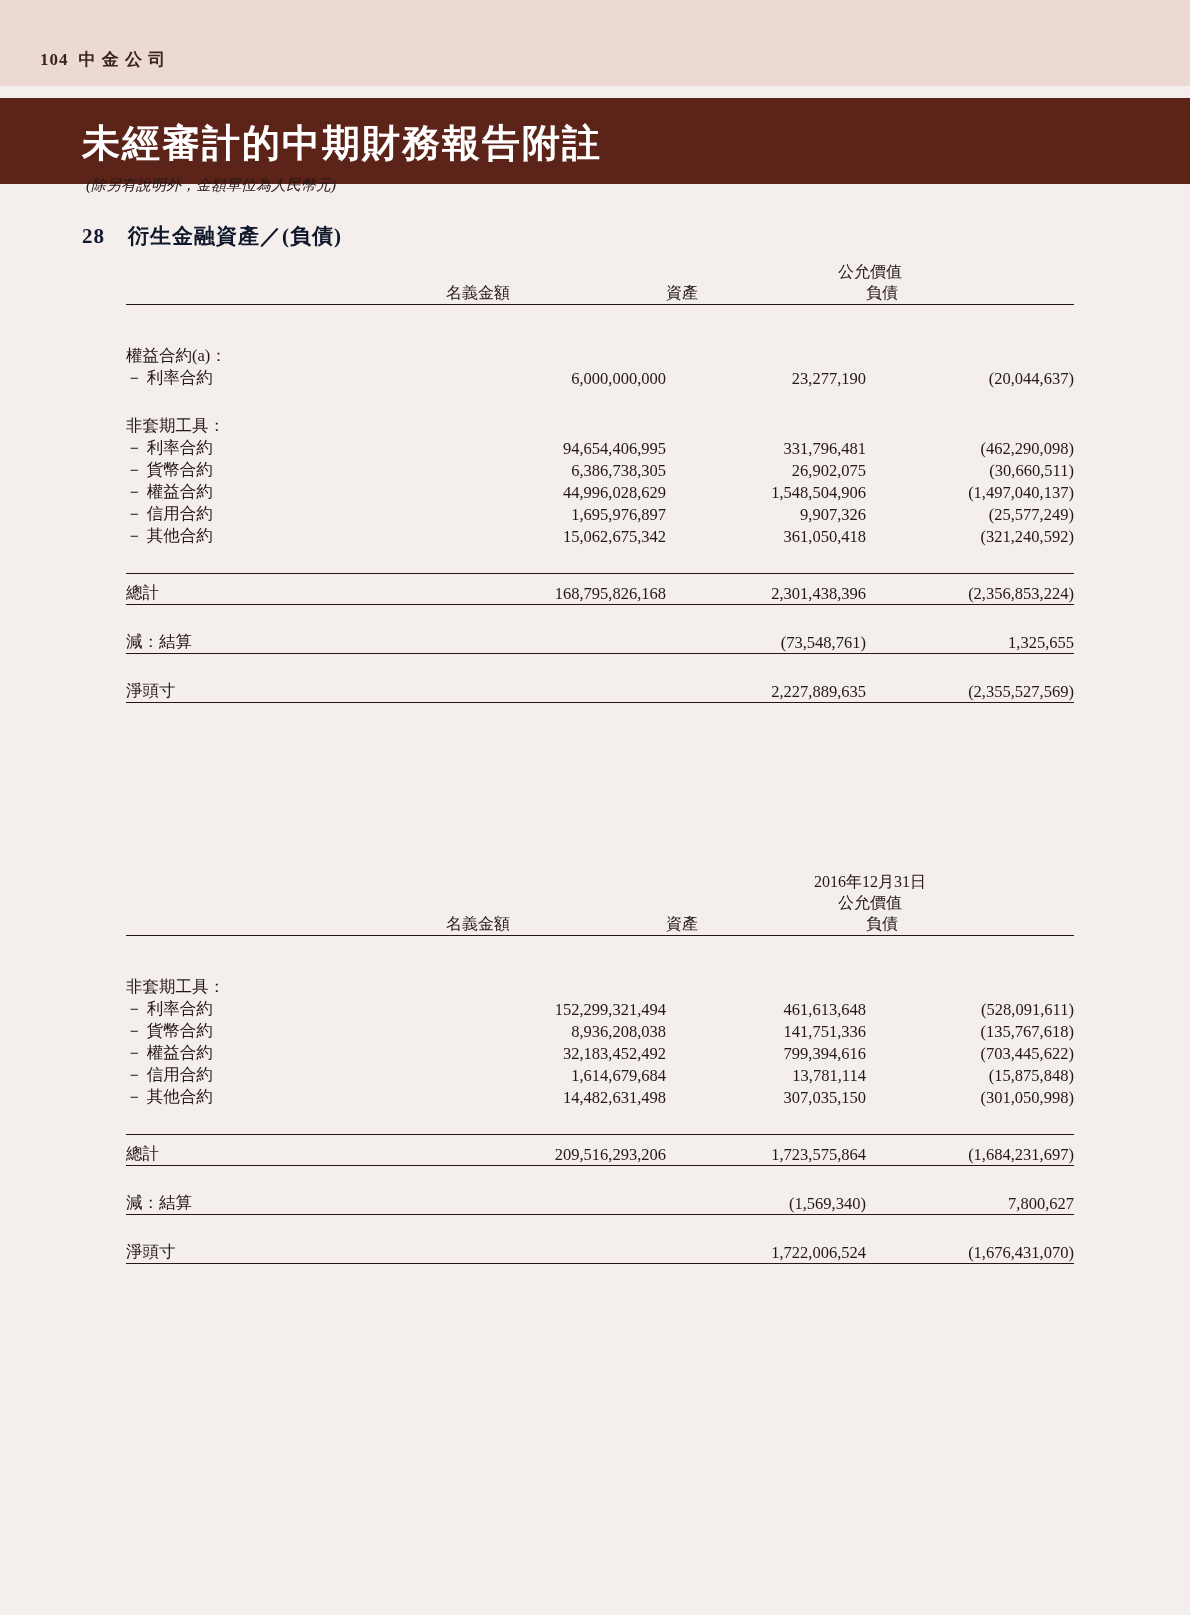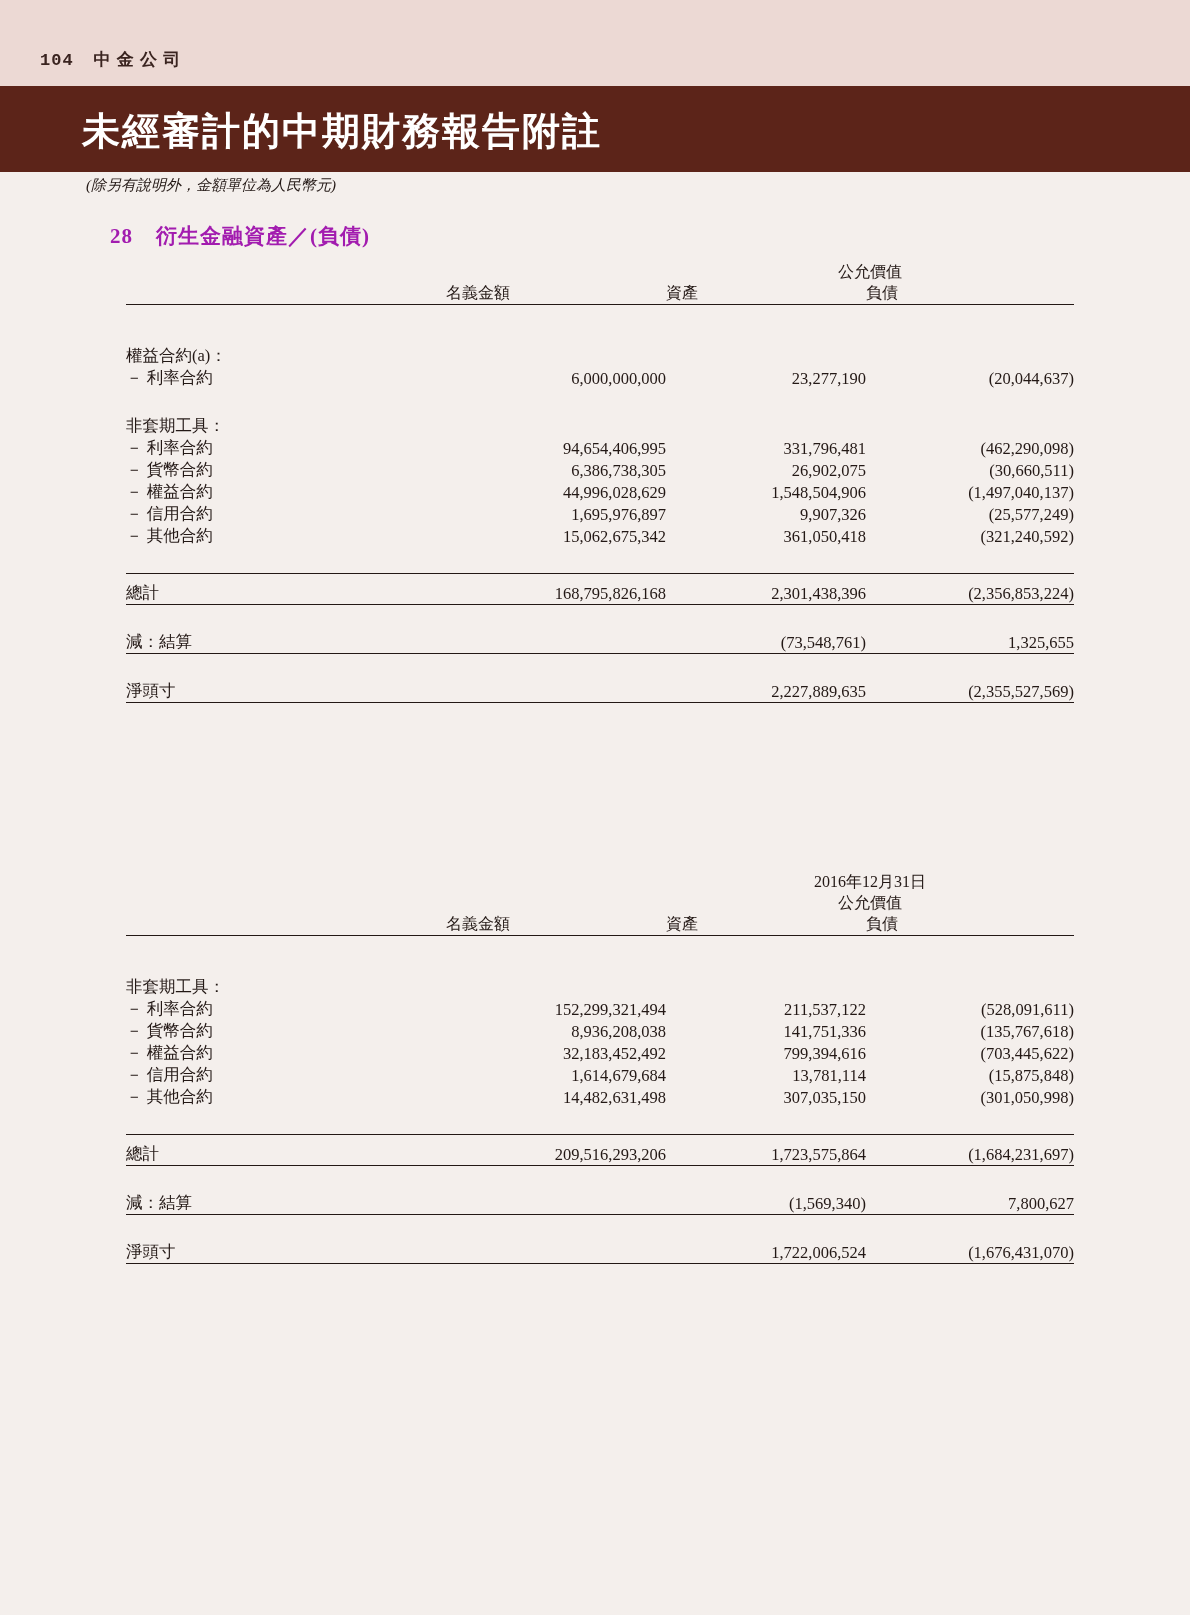--- a/index.html
+++ b/index.html
@@ -32,26 +32,25 @@
   .page-head {
     position: absolute;
     top: 48px;
     left: 40px;
     font-size: 17px;
     letter-spacing: 1px;
     color: #3a2420;
     font-weight: bold;
   }
   .page-head .num {
-    margin-right: 20px;
-    font-family: Liberation Mono, monospace;
+    margin-right: 10px;
   }
   .title-band {
     position: absolute;
-    top: 86px; left: 0;
+    top: 98px; left: 0;
     width: 1190px;
     height: 86px;
     background: #5c2419;
   }
   .title-band h1 {
     margin: 0;
     position: absolute;
     left: 82px;
     top: 20px;
     color: #ffffff;
@@ -68,23 +67,22 @@
     font-style: italic;
     color: #231815;
   }
   
   .section-title {
     position: absolute;
     top: 222px;
     left: 82px;
     font-size: 21px;
     font-weight: bold;
-    color: #a21caf;
+    color: #0f172a;
     letter-spacing: 1px;
-    margin-left: 28px;
   }
   .section-title .sec-num {
     display: inline-block;
     width: 46px;
   }
   
   .tbl-wrap {
     position: absolute;
     left: 126px;
     width: 948px;
@@ -318,21 +316,21 @@
 
       <tr class="grp">
         <td class="col-label">非套期工具：</td>
         <td class="col-n"></td>
         <td class="col-a"></td>
         <td class="col-l"></td>
       </tr>
       <tr class="row">
         <td class="col-label">－ 利率合約</td>
         <td class="col-n">152,299,321,494</td>
-        <td class="col-a">211,537,122</td>
+        <td class="col-a">461,613,648</td>
         <td class="col-l">(528,091,611)</td>
       </tr>
       <tr class="row">
         <td class="col-label">－ 貨幣合約</td>
         <td class="col-n">8,936,208,038</td>
         <td class="col-a">141,751,336</td>
         <td class="col-l">(135,767,618)</td>
       </tr>
       <tr class="row">
         <td class="col-label">－ 權益合約</td>

